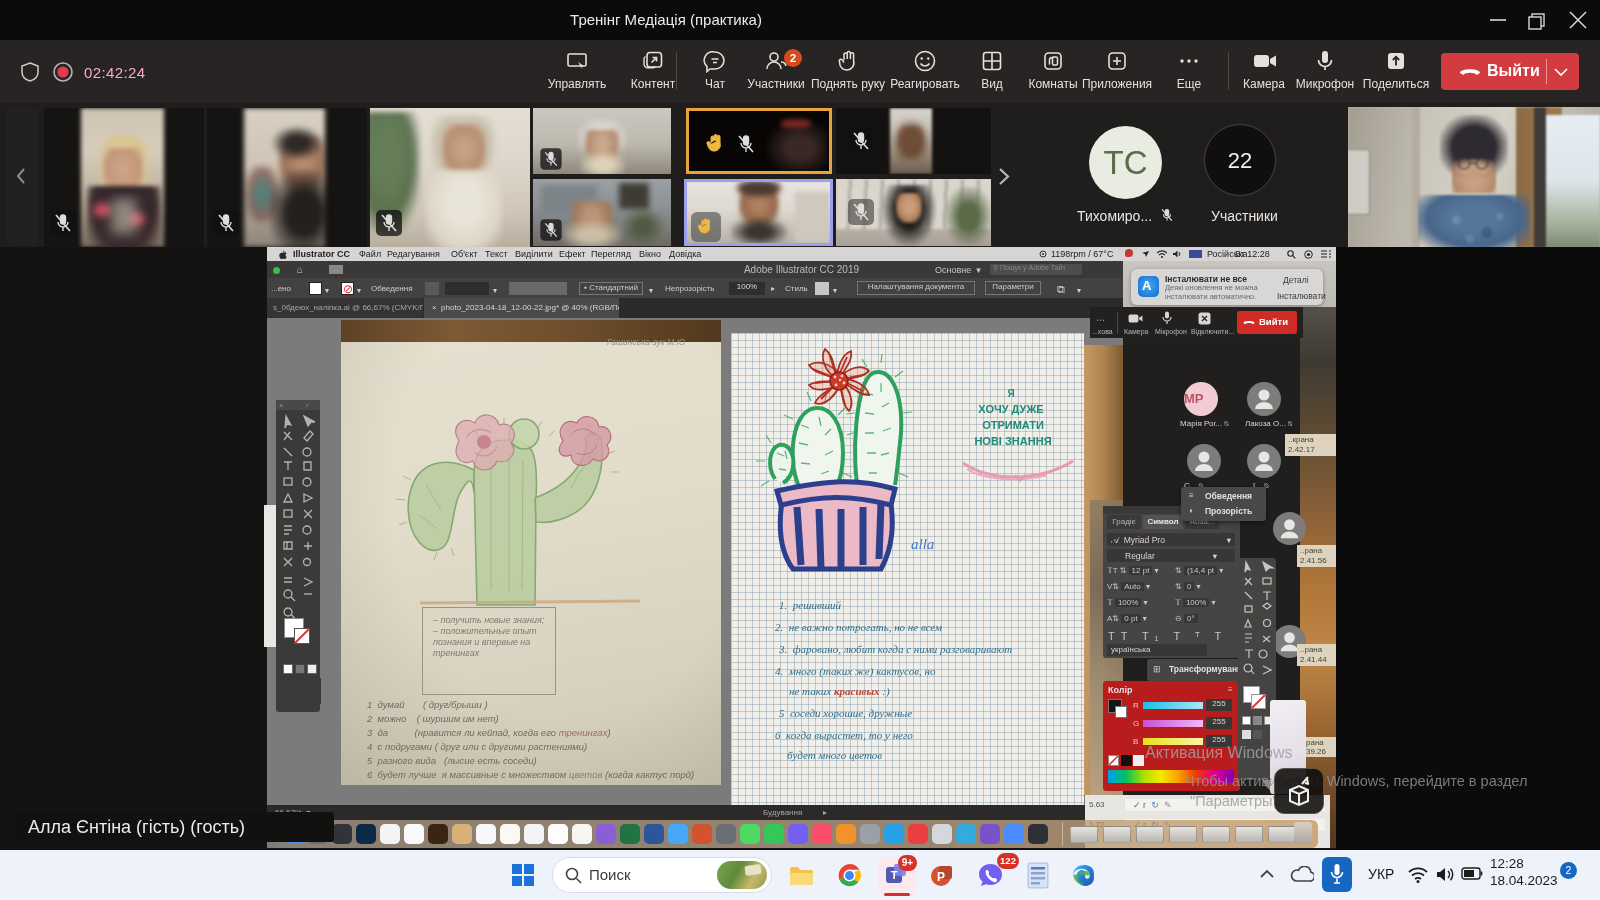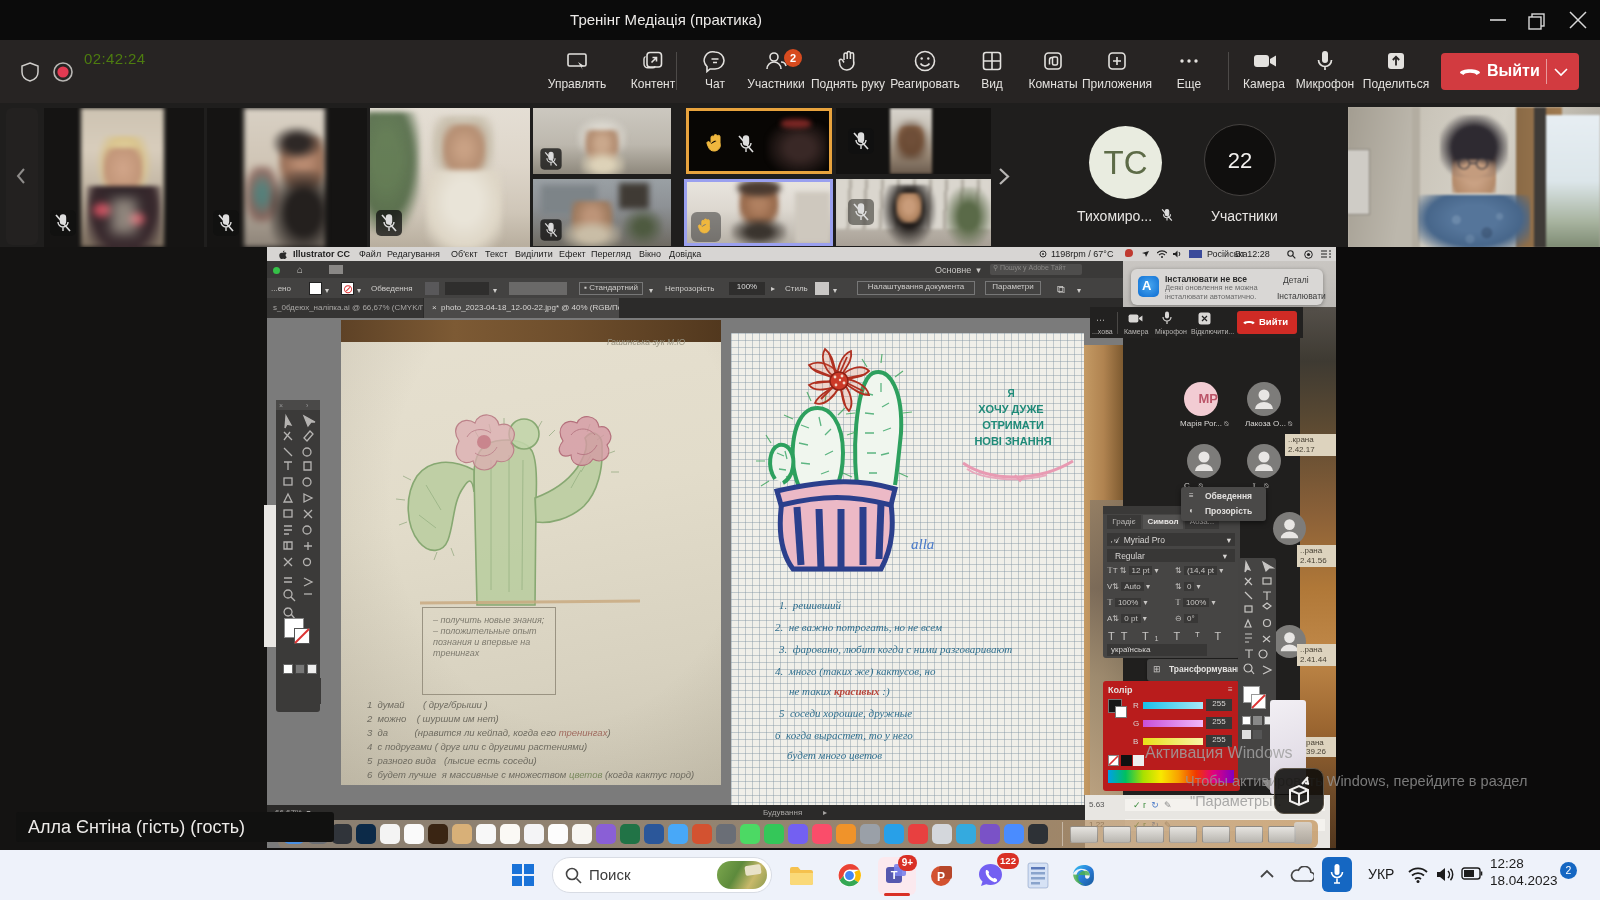--- a/index.html
+++ b/index.html
@@ -31,21 +31,21 @@
 </svg>
 
 <div class="abs" id="toolbar"></div>
 <svg class="abs" style="left:20px;top:62px" width="20" height="20" viewBox="0 0 20 20">
     <path d="M10 1 L18 4 V10 C18 15 14 18 10 19 C6 18 2 15 2 10 V4 Z" fill="none" stroke="#cfcdca" stroke-width="1.5"></path>
   </svg>
 <svg class="abs" style="left:52px;top:61px" width="22" height="22" viewBox="0 0 22 22">
     <circle cx="11" cy="11" r="9" fill="none" stroke="#b9b7b4" stroke-width="1.6"></circle>
     <circle cx="11" cy="11" r="5.6" fill="#e23a52"></circle>
   </svg>
-<div class="abs" style="left:84px;top:50px;font-size:15px;color:#4d7c0f;letter-spacing:.4px">02:42:24</div>
+<div class="abs" style="left:84px;top:64px;font-size:15px;color:#f9a8d4;letter-spacing:.4px">02:42:24</div>
 
 <div class="abs tbtn" style="left:527px;width:100px">
     <div class="ic">
       <svg width="24" height="24" viewBox="0 0 24 24">
         <rect x="3" y="5" width="18" height="12" rx="1.5" fill="none" stroke="#e3e1de" stroke-width="1.6"></rect>
         <path d="M13 13l6 4-2.5.7L17.8 21z" fill="#e3e1de"></path>
       </svg>
     </div>
     <div class="lb">Управлять</div>
   </div>
@@ -424,20 +424,21 @@
     </svg>
  <svg style="position:absolute;left:1054px;top:3px" width="10" height="8" viewBox="0 0 10 8">
       <path d="M0 1h6 M0 4h6 M0 7h6 M8 1h2 M8 4h2 M8 7h2" stroke="#222" stroke-width="1.1"></path>
     </svg>
 </div>
 
 <div class="abs" style="left:267px;top:261px;width:1069px;height:17px;background:#3a3938">
  <div class="abs" style="left:6px;top:6px;width:7px;height:7px;border-radius:50%;background:#35c148"></div>
  <div class="abs" style="left:30px;top:3px;color:#c9c7c5;font-size:10px">⌂</div>
  <div class="abs" style="left:62px;top:4px;width:14px;height:9px;background:#8a8886"></div>
+ <div class="abs" style="left:0;top:3px;width:1069px;text-align:center;color:#bdbbb9;font-size:10px">Adobe Illustrator CC 2019</div>
  <div class="abs" style="left:668px;top:4px;color:#c9c7c5;font-size:9px">Основне &nbsp;▾</div>
  <div class="abs" style="left:723px;top:3px;width:92px;height:11px;background:#4e4d4c;border-radius:2px;color:#8a8886;font-size:7px;padding-left:3px">⚲&nbsp;Пошук у Adobe Тайт</div>
 </div>
 
 <div class="abs" style="left:267px;top:278px;width:1069px;height:20px;background:#434241;color:#cfcdcb;font-size:8px">
  <span style="position:absolute;left:4px;top:6px">...ено</span>
  <span style="position:absolute;left:42px;top:4px;width:13px;height:13px;background:#fff;display:inline-block;border:1px solid #222"></span>
  <span style="position:absolute;left:58px;top:8px">▾</span>
  <span style="position:absolute;left:74px;top:4px;width:13px;height:13px;background:#fff;display:inline-block;border:1px solid #222"></span>
  <span style="position:absolute;left:76px;top:4px;color:#d33;font-size:12px">⊘</span>
@@ -667,21 +668,21 @@
  <svg class="abs" style="left:152px;top:11px" width="14" height="9" viewBox="0 0 24 16">
       <path d="M2 9 C2 4 22 4 22 9 L18.5 11 C17.5 8 6.5 8 5.5 11 Z" fill="#fff"></path>
     </svg>
  <div class="abs" style="left:169px;top:9px;color:#fff;font-size:9.5px;font-weight:bold">Вийти</div>
 </div>
 <div class="abs" style="left:1123px;top:338px;width:177px;height:510px;background:#201f1e"></div>
 
 <div class="abs" style="left:1084px;top:345px;width:39px;height:450px;background:linear-gradient(90deg,#c49a64 0%,#b08350 50%,#7d5a30 100%)"></div>
 <div class="abs" style="left:1090px;top:500px;width:33px;height:295px;background:linear-gradient(180deg,#8a7a66 0%,#6c6258 30%,#978a74 60%,#b8a488 100%);opacity:.8"></div>
 
-<div class="abs" style="left:1184px;top:382px;width:34px;height:34px;border-radius:50%;background:#f2ccd3;color:#bb5468;font-size:13px;font-weight:bold;text-align:right;line-height:34px">МР</div>
+<div class="abs" style="left:1184px;top:382px;width:34px;height:34px;border-radius:50%;background:#f2ccd3;color:#bb5468;font-size:13px;font-weight:bold;text-align:left;line-height:34px">МР</div>
 <div class="abs" style="left:1247px;top:382px;width:34px;height:34px;border-radius:50%;background:#7d7c7a;overflow:hidden">
     <svg width="34" height="34" viewBox="0 0 34 34">
       <circle cx="17" cy="13" r="5.5" fill="#e8e6e4"></circle>
       <path d="M8 27 a9 7 0 0 1 18 0" fill="#e8e6e4"></path>
     </svg>
   </div>
 <div class="abs" style="left:1180px;top:419px;color:#d8d6d4;font-size:8px">Марія Рог... <span style="font-size:7px">⍉</span></div>
 <div class="abs" style="left:1245px;top:419px;color:#d8d6d4;font-size:8px">Лакоза О... <span style="font-size:7px">⍉</span></div>
 <div class="abs" style="left:1187px;top:444px;width:34px;height:34px;border-radius:50%;background:#7d7c7a;overflow:hidden">
     <svg width="34" height="34" viewBox="0 0 34 34">
@@ -716,21 +717,21 @@
     </svg>
   </div>
 <div class="abs" style="left:1248px;top:801px;color:#d8d6d4;font-size:8.5px">Тихомиро... <span style="font-size:7px">⍉</span></div>
 
 <div class="abs" style="left:1103px;top:506px;width:137px;height:152px;background:#464544;border-radius:3px">
  <div class="abs" style="left:0;top:0;width:137px;height:8px;background:#3a3938"></div>
  <div class="abs" style="left:4px;top:9px;width:34px;height:14px;background:#3a3938;color:#b8b6b4;font-size:8px;text-align:center;line-height:14px">Градіє</div>
  <div class="abs" style="left:40px;top:9px;width:40px;height:14px;background:#545352;color:#e8e6e4;font-size:8px;text-align:center;line-height:14px;font-weight:bold">Символ</div>
  <div class="abs" style="left:82px;top:9px;width:34px;height:14px;background:#3a3938;color:#b8b6b4;font-size:8px;text-align:center;line-height:14px">Абза...</div>
  <div class="abs" style="left:4px;top:27px;width:128px;height:13px;background:#383736;color:#d8d6d4;font-size:8.5px;padding:2px 4px">𝒜&nbsp; Myriad Pro <span style="float:right">▾</span></div>
- <div class="abs" style="left:4px;top:43px;width:128px;height:13px;background:#383736;color:#d8d6d4;font-size:8.5px;padding:2px 8px">Regular <span style="float:right">▾</span></div>
+ <div class="abs" style="left:4px;top:43px;width:128px;height:13px;background:#383736;color:#d8d6d4;font-size:8.5px;padding:2px 18px">Regular <span style="float:right">▾</span></div>
  <div class="abs" style="left:4px;top:60px;color:#c8c6c4;font-size:8px">𝕋T ⇅ <span style="background:#383736;padding:0 3px">12 pt</span> ▾</div>
  <div class="abs" style="left:72px;top:60px;color:#c8c6c4;font-size:8px">⇅ <span style="background:#383736;padding:0 3px">(14,4 pt</span> ▾</div>
  <div class="abs" style="left:4px;top:76px;color:#c8c6c4;font-size:8px">V⇅ <span style="background:#383736;padding:0 3px">Auto</span> ▾</div>
  <div class="abs" style="left:72px;top:76px;color:#c8c6c4;font-size:8px">⇅ <span style="background:#383736;padding:0 3px">0</span> ▾</div>
  <div class="abs" style="left:4px;top:92px;color:#c8c6c4;font-size:8px">𝕋 <span style="background:#383736;padding:0 3px">100%</span> ▾</div>
  <div class="abs" style="left:72px;top:92px;color:#c8c6c4;font-size:8px">𝕋 <span style="background:#383736;padding:0 3px">100%</span> ▾</div>
  <div class="abs" style="left:4px;top:108px;color:#c8c6c4;font-size:8px">A⇅ <span style="background:#383736;padding:0 3px">0 pt</span> ▾</div>
  <div class="abs" style="left:72px;top:108px;color:#c8c6c4;font-size:8px">⊖ <span style="background:#383736;padding:0 3px">0°</span></div>
  <div class="abs" style="left:5px;top:124px;color:#c8c6c4;font-size:11px;letter-spacing:6px">TT T₁ T ᵀ T T</div>
  <div class="abs" style="left:4px;top:138px;width:100px;height:12px;background:#383736;color:#d8d6d4;font-size:8px;padding:1px 4px">українська</div>

